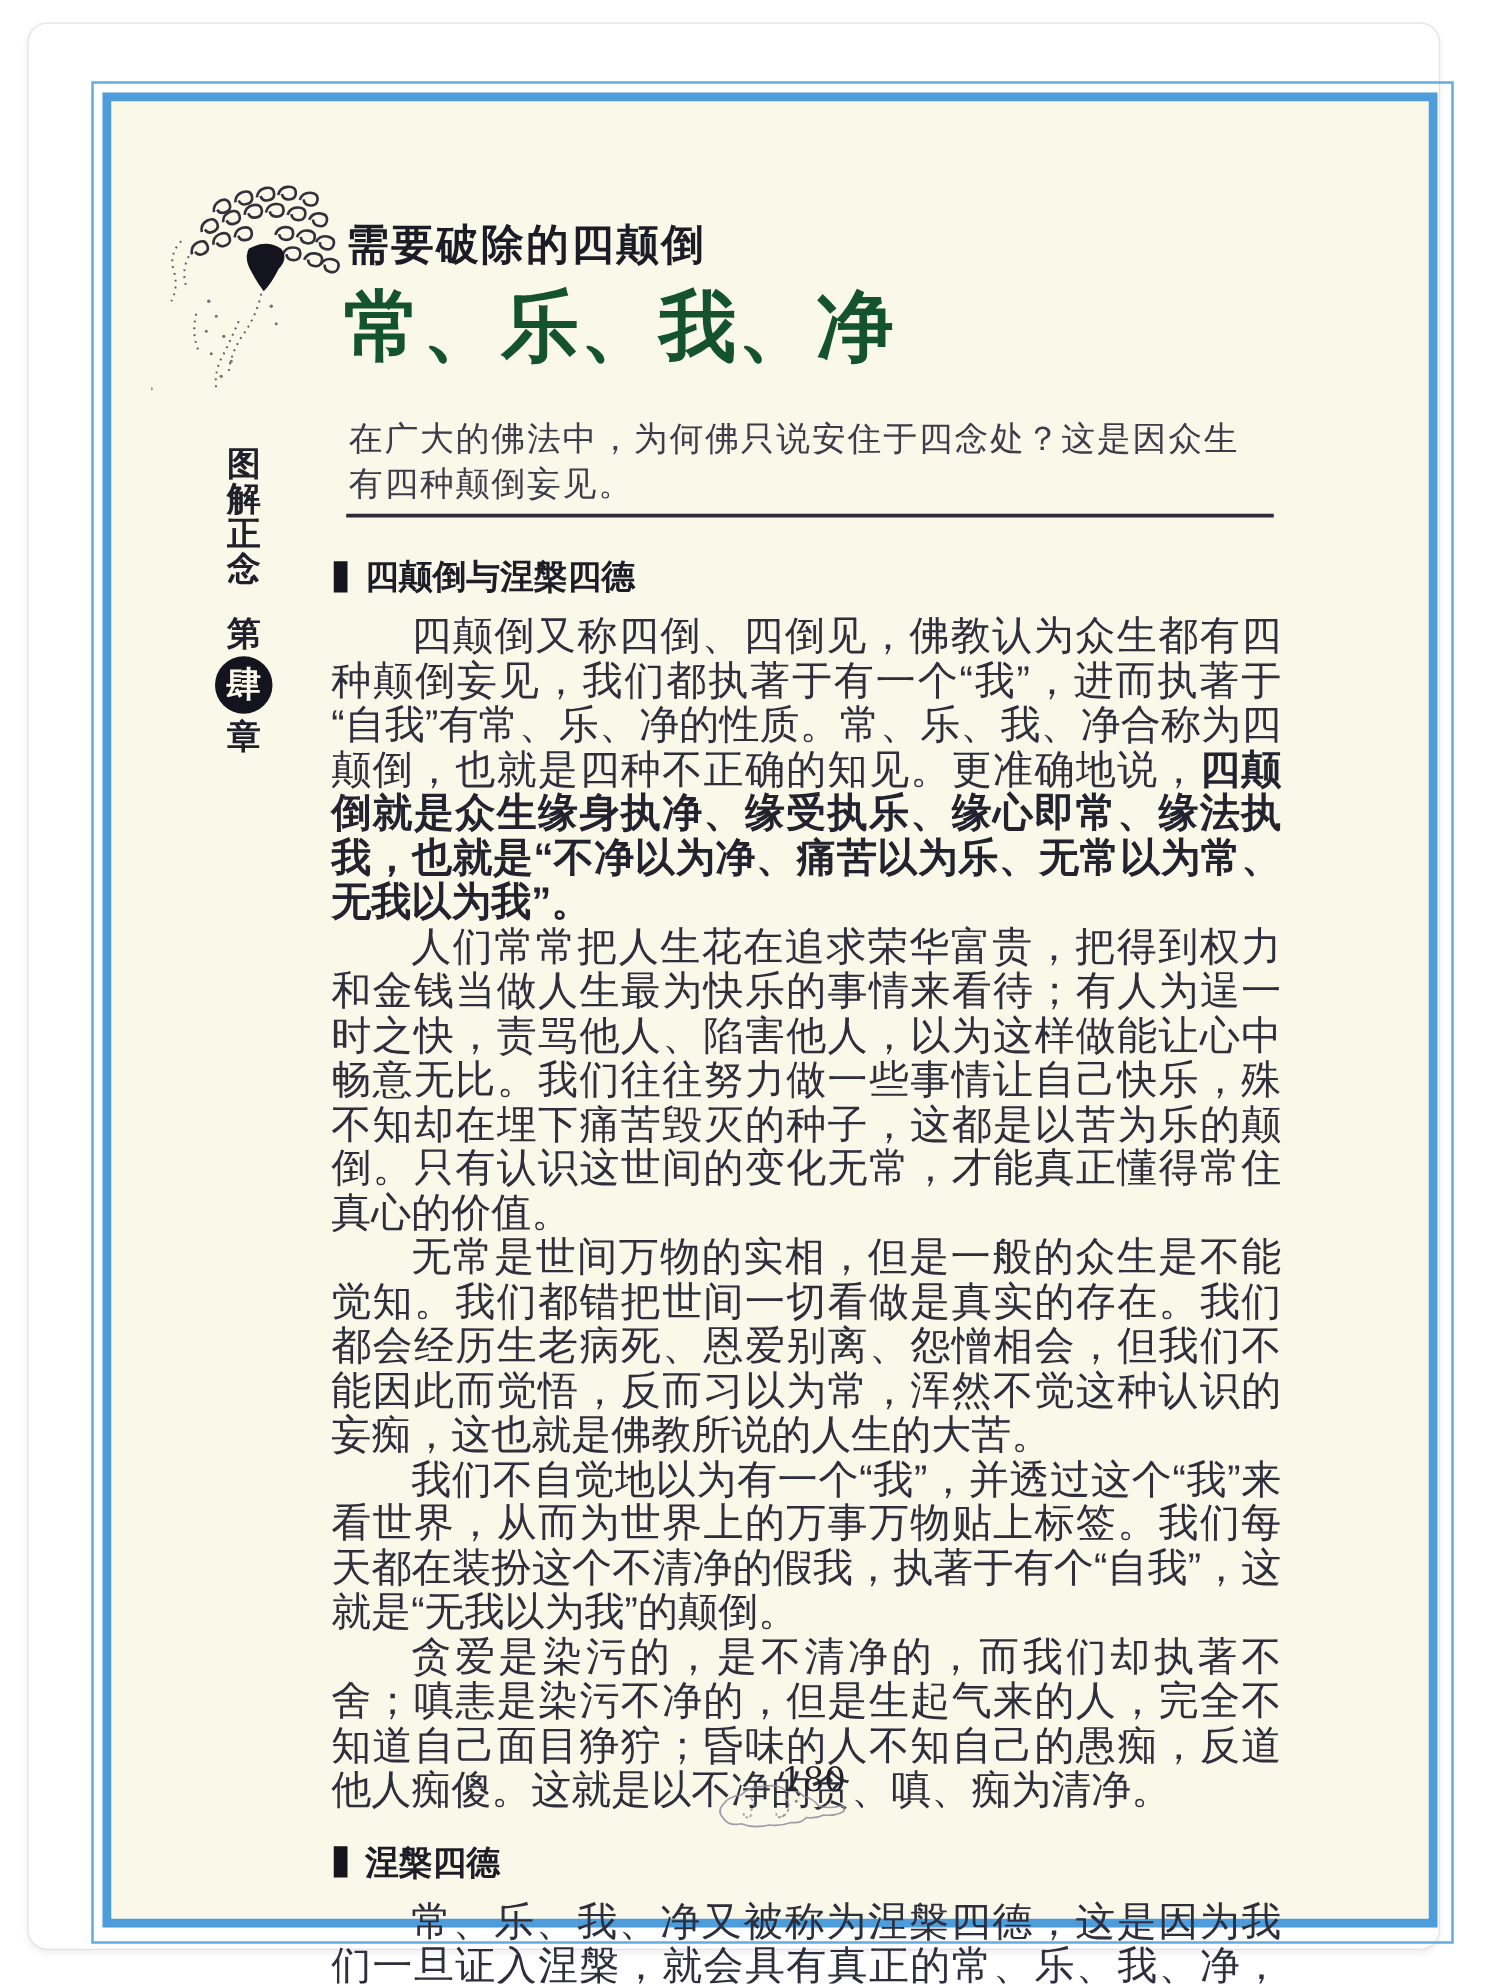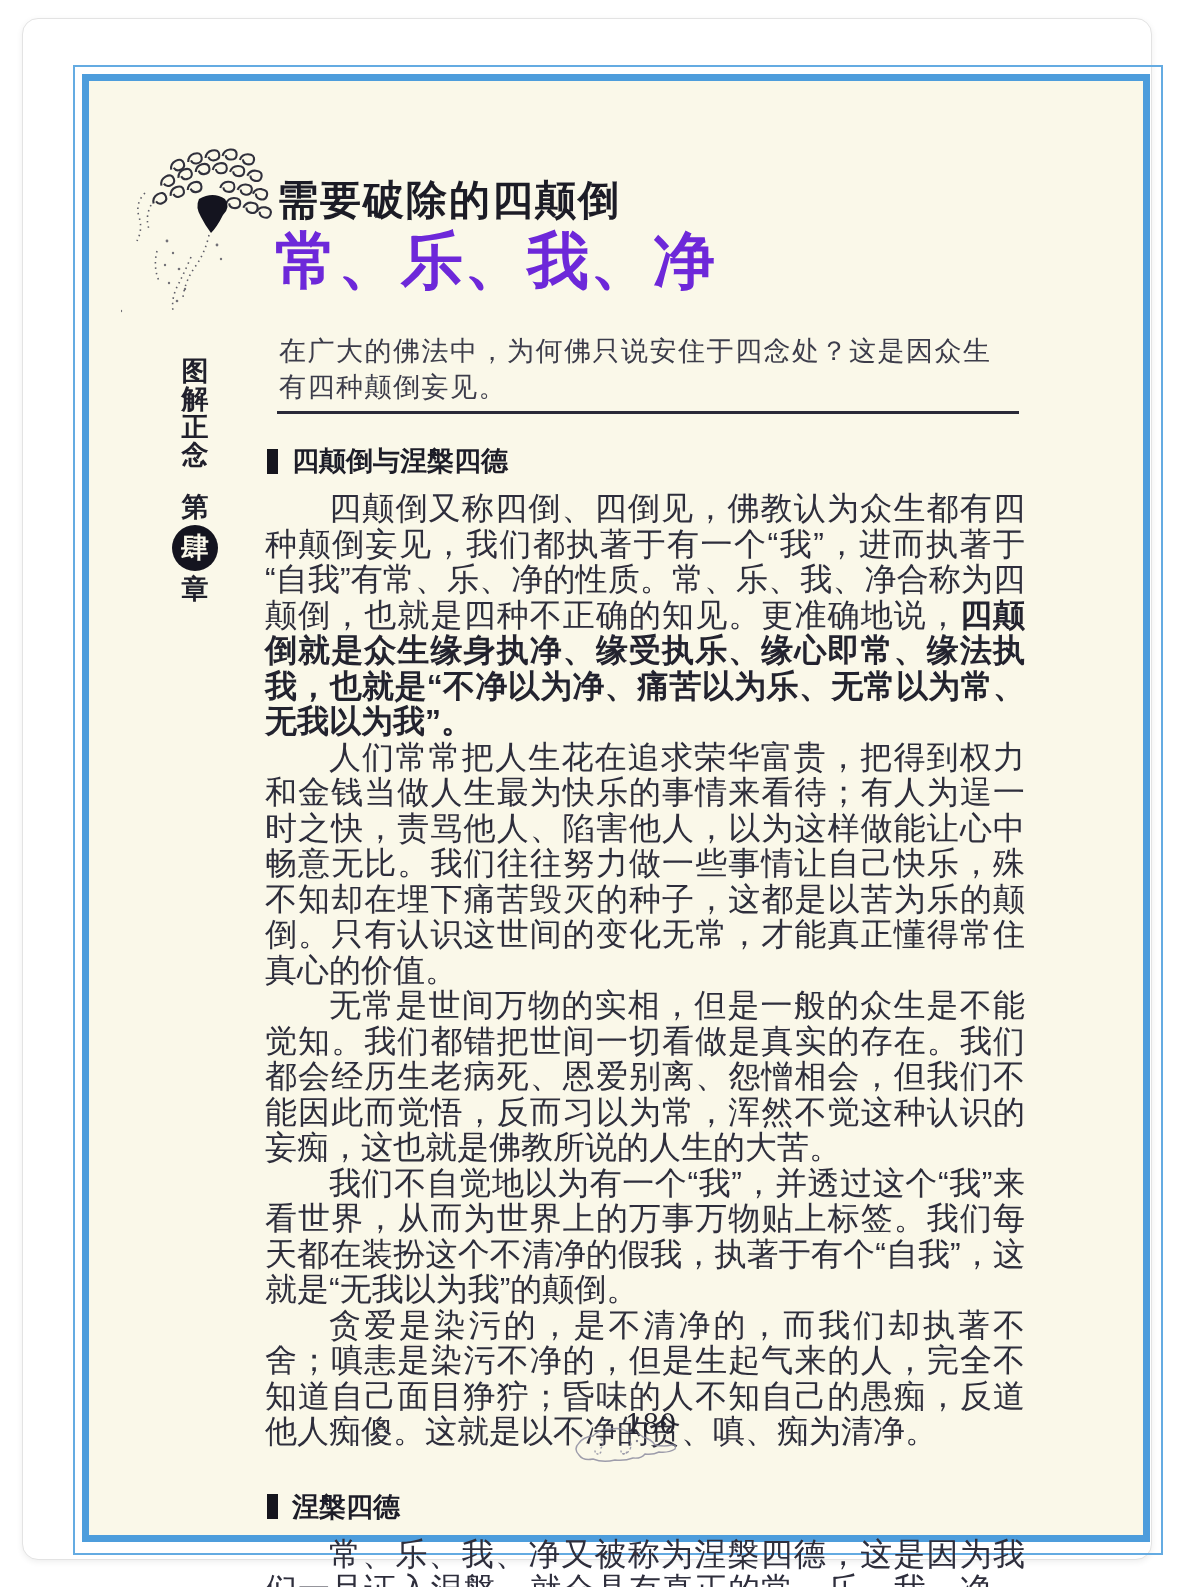--- a/index.html
+++ b/index.html
@@ -8,41 +8,41 @@
   .card{position:absolute;left:22px;top:18px;width:1128px;height:1540px;background:#ffffff;
         border:1px solid #e3e3e3;border-radius:16px;box-shadow:0 2px 6px rgba(0,0,0,0.07);}
   .frame-thin{position:absolute;left:50px;top:46px;width:1086px;height:1486px;
         border:2px solid #64abe2;}
   .content{position:absolute;left:59px;top:55px;width:1054px;height:1454px;
         border:7px solid #4d9ddc;background:#faf8e9;}
   .inner{position:absolute;left:0;top:0;width:1054px;height:1454px;}
 
   
   .buddha{position:absolute;left:32px;top:60px;}
-  .kicker{position:absolute;left:188px;top:92px;margin:0;font-size:41px;font-weight:800;
+  .kicker{position:absolute;left:188px;top:92px;margin:0;font-size:34px;font-weight:800;
         color:#1c1c26;letter-spacing:2px;}
   .big-title{position:absolute;left:186px;top:138px;margin:0;font-size:62px;font-weight:800;
-        font-family:"DejaVu Serif","Liberation Serif",serif;color:#6d28d9;letter-spacing:1px;}
+        font-family:"DejaVu Serif","Liberation Serif",serif;color:#14532d;letter-spacing:1px;}
   .intro{position:absolute;left:190px;top:252px;margin:0;width:720px;font-size:27px;
         font-family:"DejaVu Serif","Liberation Serif",serif;color:#3c3c4a;letter-spacing:1.5px;}
   .divider{position:absolute;left:188px;top:330px;width:742px;height:3px;background:#2a2a38;}
 
   
   .sidebar{position:absolute;left:86px;top:276px;width:40px;display:flex;flex-direction:column;
         align-items:center;color:#20202c;}
   .sidebar .bchar{font-size:27px;font-weight:700;line-height:28px;}
   .sidebar .gap{height:24px;}
   .chapter-badge{width:46px;height:46px;margin:4px 0;border-radius:50%;background:#14141f;
         color:#faf8e9;font-size:28px;font-weight:700;line-height:46px;text-align:center;}
 
   
   .main{position:absolute;left:176px;top:362px;width:760px;color:#2e2e3c;}
   .sec-head{margin:0 0 12px 2px;font-size:27px;font-weight:800;color:#1d1d28;display:flex;
         align-items:center;}
-  .sec-head.second{margin-top:39px;}
+  .sec-head.second{margin-top:22px;}
   .bullet{display:inline-block;width:11px;height:25px;background:#15151d;margin-right:14px;}
   .main p{margin:0;font-size:32px;line-height:35.5px;text-align:justify;text-indent:2em;}
   .main p b{font-weight:800;color:#23232f;}
 
   
   .pagenum{position:absolute;left:536px;top:1328px;font-size:27px;
         font-family:"DejaVu Serif","Liberation Serif",serif;color:#22222e;}
   .elephant{position:absolute;left:482px;top:1340px;}
 </style>
 </head>

